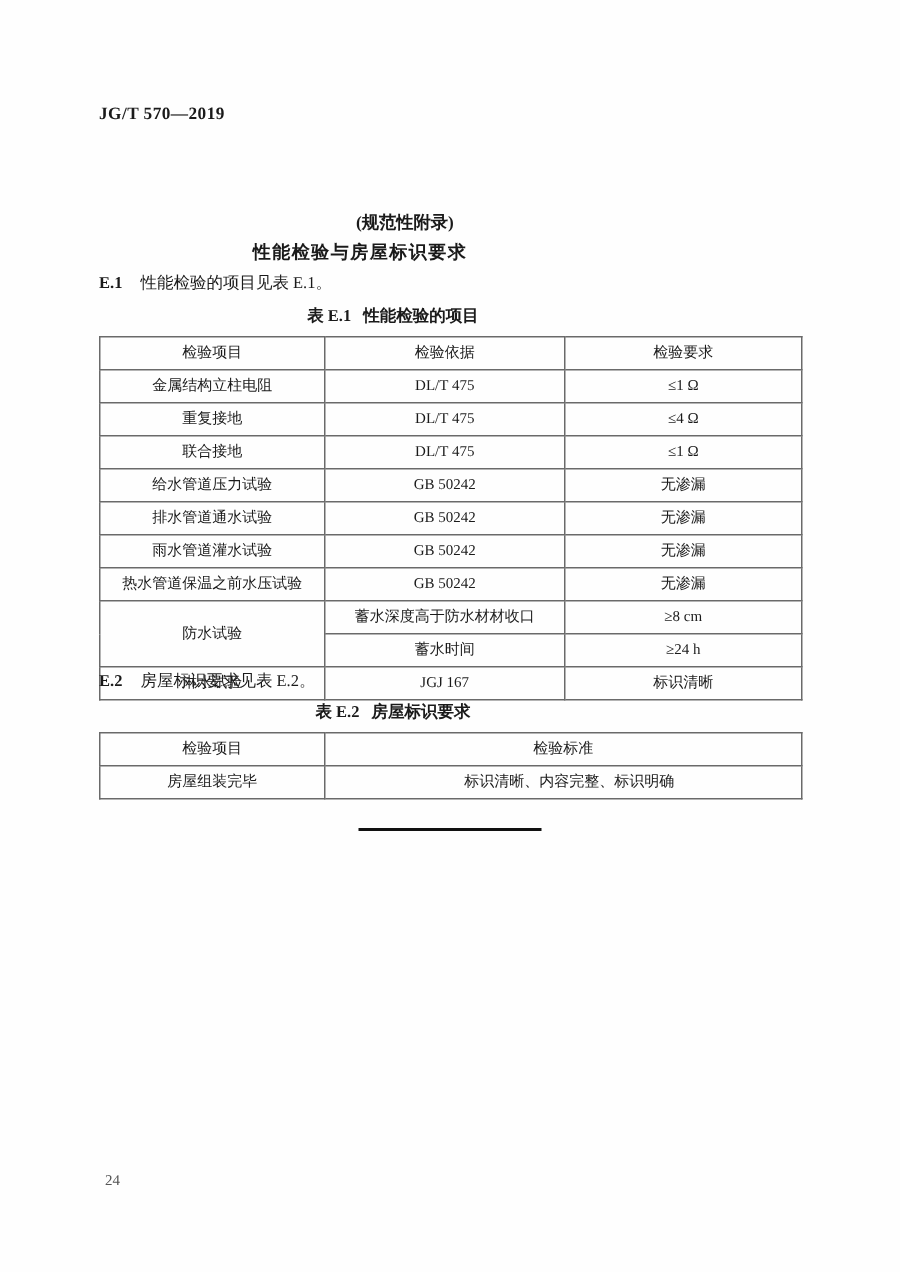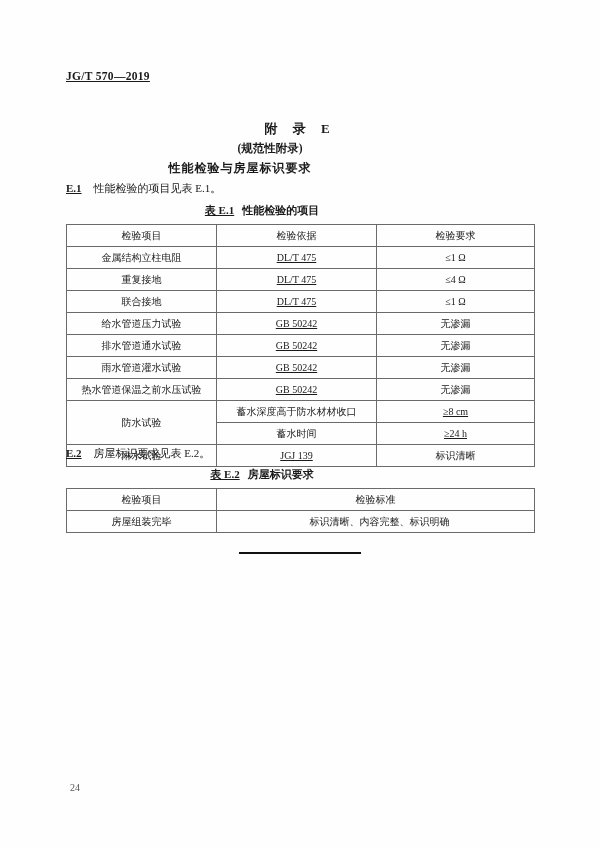--- a/index.html
+++ b/index.html
@@ -133,30 +133,29 @@
     background: #111;
   }
   .page-num {
     position: absolute;
     left: 70px;
     top: 782px;
     font-size: 10px;
     color: #555;
     font-family: "Liberation Serif", "DejaVu Serif", serif;
   }
-  .latin { font-family: "Liberation Serif", "DejaVu Serif", serif; text-decoration: underline; }
+  .latin { font-family: "Liberation Serif", "DejaVu Serif", serif; }
 </style>
 </head>
 <body>
 
 <div class="page">
 
   <div class="header-std latin">JG/T 570—2019</div>
 
-  <div class="annex-title">附  录  E</div>
   <div class="annex-sub">(规范性附录)</div>
   <div class="annex-name">性能检验与房屋标识要求</div>
 
   <div class="clause clause-e1">
     <span class="num latin">E.1</span><span class="txt">性能检验的项目见表 E.1。</span>
   </div>
 
   <div class="tbl-caption cap-e1">
     <span class="cap-num latin">表 E.1</span><span>性能检验的项目</span>
   </div>
@@ -213,21 +212,21 @@
         <td rowspan="2">防水试验</td>
         <td>蓄水深度高于防水材材收口</td>
         <td class="latin">≥8 cm</td>
       </tr>
       <tr>
         <td>蓄水时间</td>
         <td class="latin">≥24 h</td>
       </tr>
       <tr>
         <td class="outer-bottom">淋水试验</td>
-        <td class="outer-bottom latin">JGJ 139</td>
+        <td class="outer-bottom latin">JGJ 167</td>
         <td class="outer-bottom">标识清晰</td>
       </tr>
     </tbody>
   </table>
 
   <div class="clause clause-e2">
     <span class="num latin">E.2</span><span class="txt">房屋标识要求见表 E.2。</span>
   </div>
 
   <div class="tbl-caption cap-e2">

